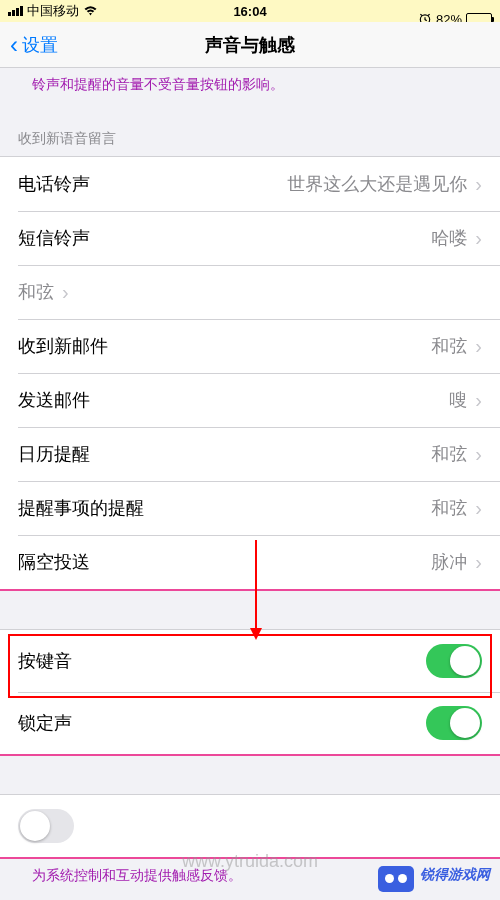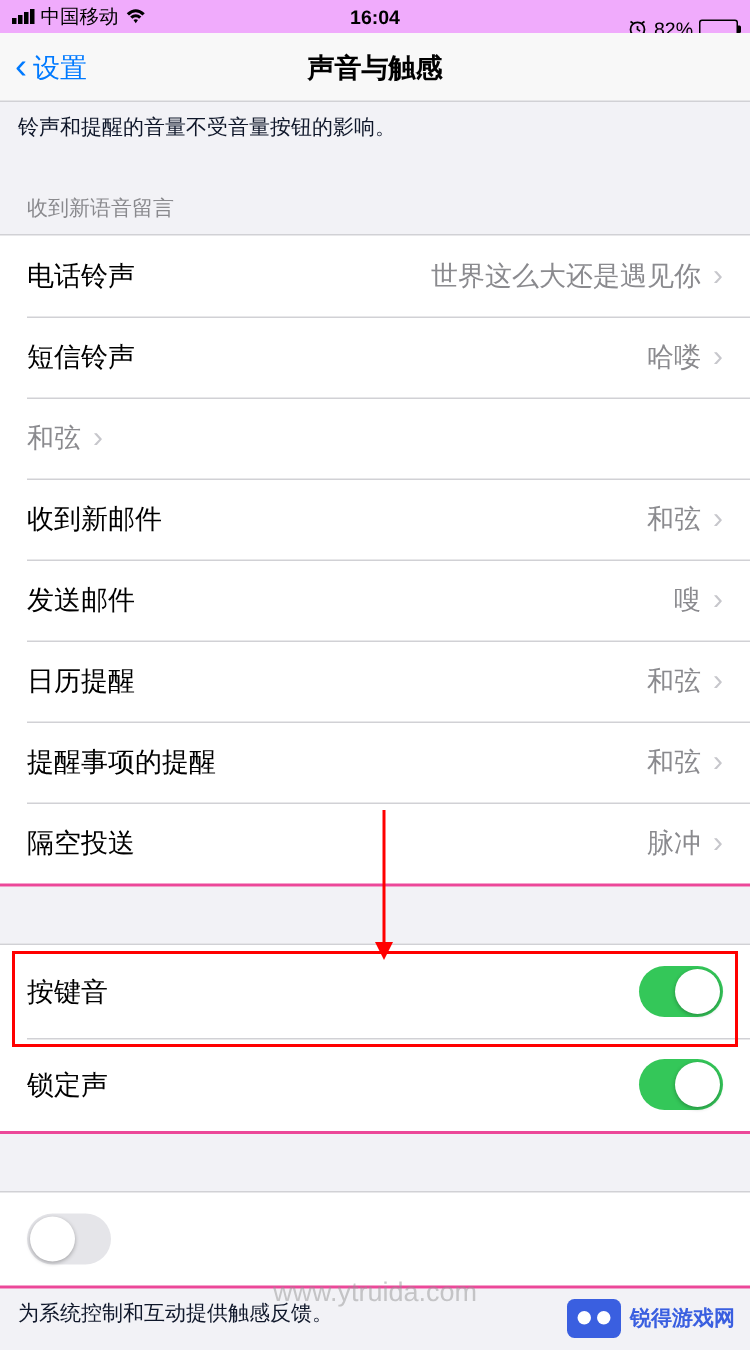--- a/index.html
+++ b/index.html
@@ -15,21 +15,21 @@
       overflow: hidden;
       position: relative;
     }
     .status-bar {
       height: 22px;
       display: flex;
       justify-content: space-between;
       align-items: center;
       padding: 0 8px;
       font-size: 13px;
-      background: #f0abfc;
+      background: #fef9c3;
     }
     .status-left {
       display: flex;
       align-items: center;
       gap: 4px;
     }
     .status-right {
       display: flex;
       align-items: center;
       gap: 4px;
@@ -107,22 +107,22 @@
       transform: translateX(-50%);
       font-size: 18px;
       font-weight: 700;
       color: #000;
     }
     .content {
       overflow-y: hidden;
     }
     .footer-text {
       font-size: 14px;
-      color: #0f172a;
-      padding: 8px 12px 18px;
+      color: #a21caf;
+      padding: 8px 32px 18px;
       font-family: Liberation Mono, monospace;
     }
     .section-header {
       font-size: 14px;
       color: #8a8a8e;
       padding: 18px 18px 8px;
     }
     .cell-group {
       background: #fff;
       border-top: 1px solid #d1d1d5;
@@ -208,22 +208,23 @@
       left: 50%;
       transform: translateX(-50%);
       color: rgba(150,150,150,0.5);
       font-size: 18px;
     }
     .watermark2 {
       position: absolute;
       bottom: 8px;
       right: 10px;
       display: flex;
-      align-items: center;
+      align-items: flex-start;
       gap: 6px;
+      font-style: italic;
     }
     .wm-logo {
       width: 36px;
       height: 26px;
       background: #3a5fe0;
       border-radius: 5px;
       position: relative;
     }
     .wm-logo::before, .wm-logo::after {
       content: "";

